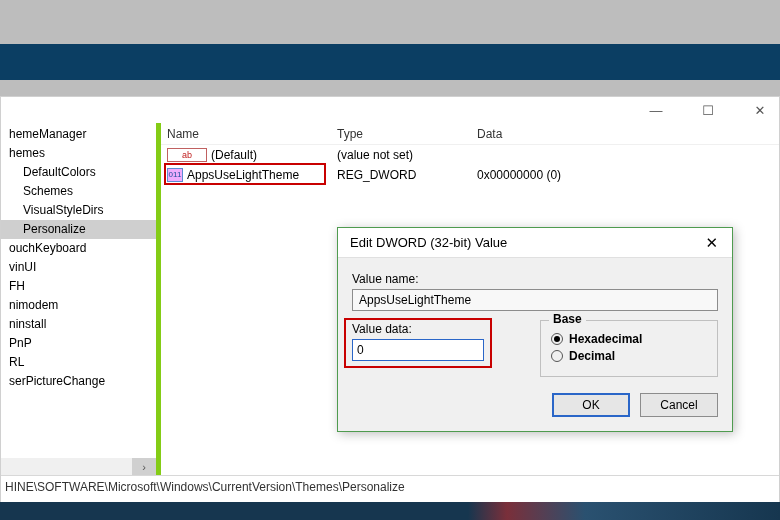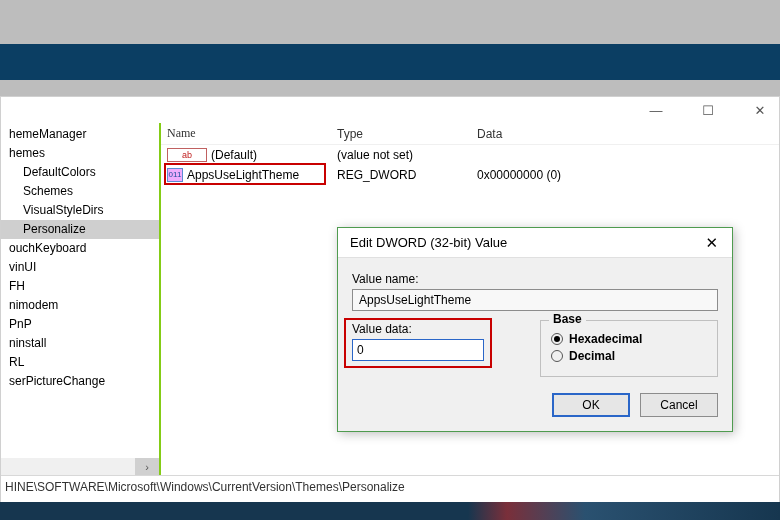--- a/index.html
+++ b/index.html
@@ -55,21 +55,21 @@
     padding-left: 8px;
   }
 
   .body {
     display: flex;
     height: calc(100% - 26px - 22px - 22px);
   }
 
   .tree {
     width: 160px;
-    border-right: 2px solid #84cc16;
+    border-right: 5px solid #84cc16;
     padding: 2px 0;
     position: relative;
     overflow: hidden;
   }
   .tree-item {
     padding: 1px 4px 1px 8px;
     white-space: nowrap;
     line-height: 17px;
   }
   .tree-item.indent { padding-left: 22px; }
@@ -99,21 +99,21 @@
   .list-header {
     display: flex;
     height: 22px;
     align-items: center;
     border-bottom: 1px solid #f0f0f0;
   }
   .list-header .col {
     padding-left: 6px;
     color: #333;
   }
-  .col-name  { width: 170px; font-family: Liberation Serif, serif; }
+  .col-name  { width: 170px; }
   .col-type  { width: 140px; }
   .col-data  { flex: 1; }
 
   .list-row {
     display: flex;
     height: 20px;
     align-items: center;
   }
   .list-row .cell { padding-left: 6px; }
   .list-row .cell.name { width: 170px; display:flex; align-items:center; gap:4px; }
@@ -278,22 +278,22 @@
       <div class="tree-item">hemeManager</div>
       <div class="tree-item">hemes</div>
       <div class="tree-item indent">DefaultColors</div>
       <div class="tree-item indent">Schemes</div>
       <div class="tree-item indent">VisualStyleDirs</div>
       <div class="tree-item indent selected">Personalize</div>
       <div class="tree-item">ouchKeyboard</div>
       <div class="tree-item">vinUI</div>
       <div class="tree-item">FH</div>
       <div class="tree-item">nimodem</div>
+      <div class="tree-item">ninstall</div>
       <div class="tree-item">PnP</div>
-      <div class="tree-item">ninstall</div>
       <div class="tree-item">RL</div>
       <div class="tree-item">serPictureChange</div>
       <div class="hscroll">
         <div class="thumb">›</div>
       </div>
     </div>
 
     <div class="list">
       <div class="list-header">
         <div class="col col-name">Name</div>

